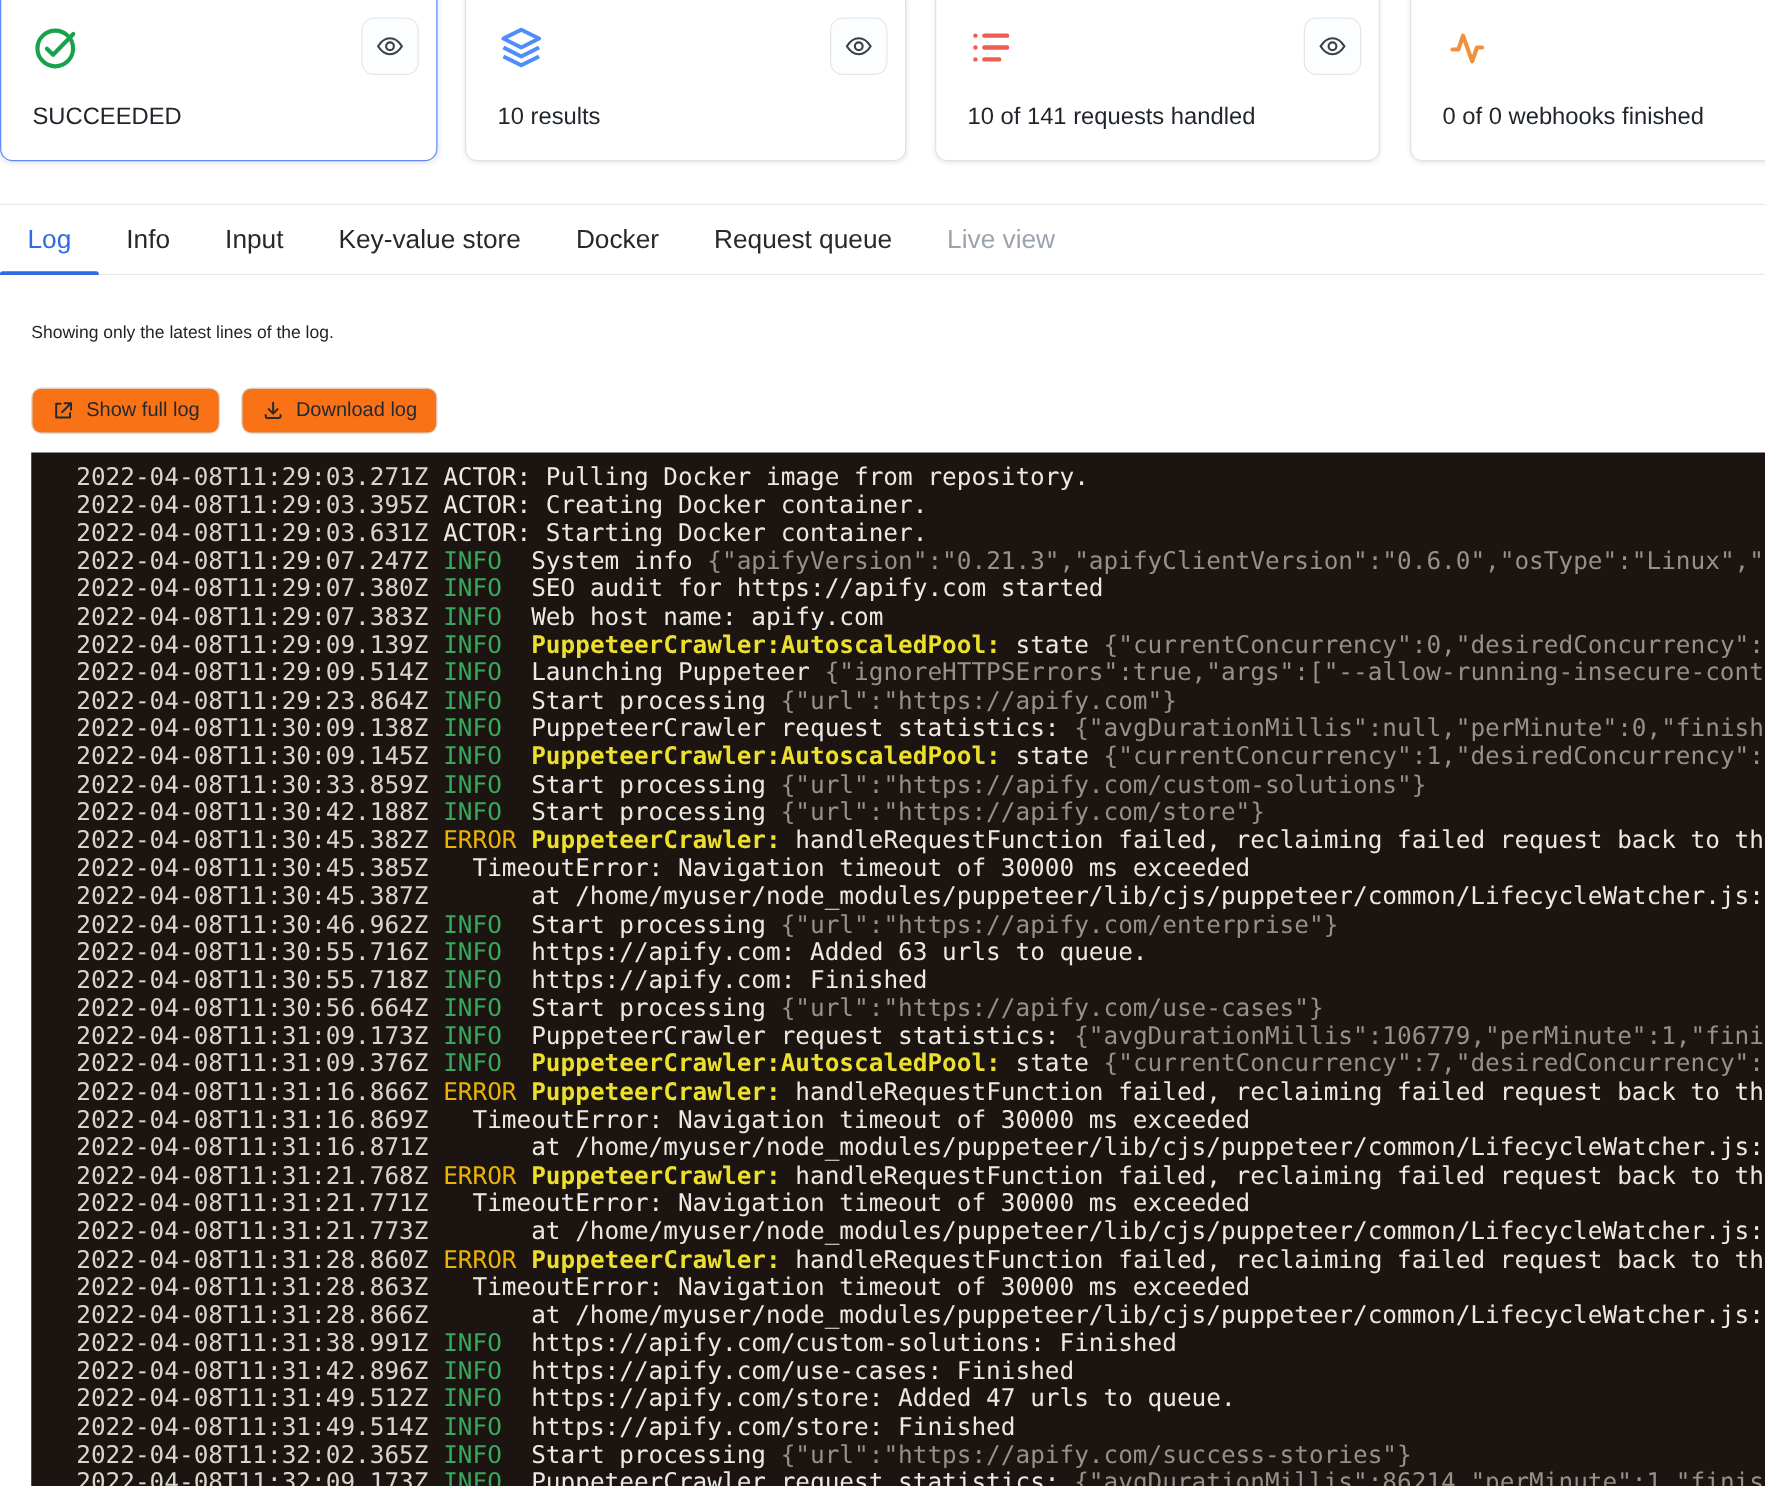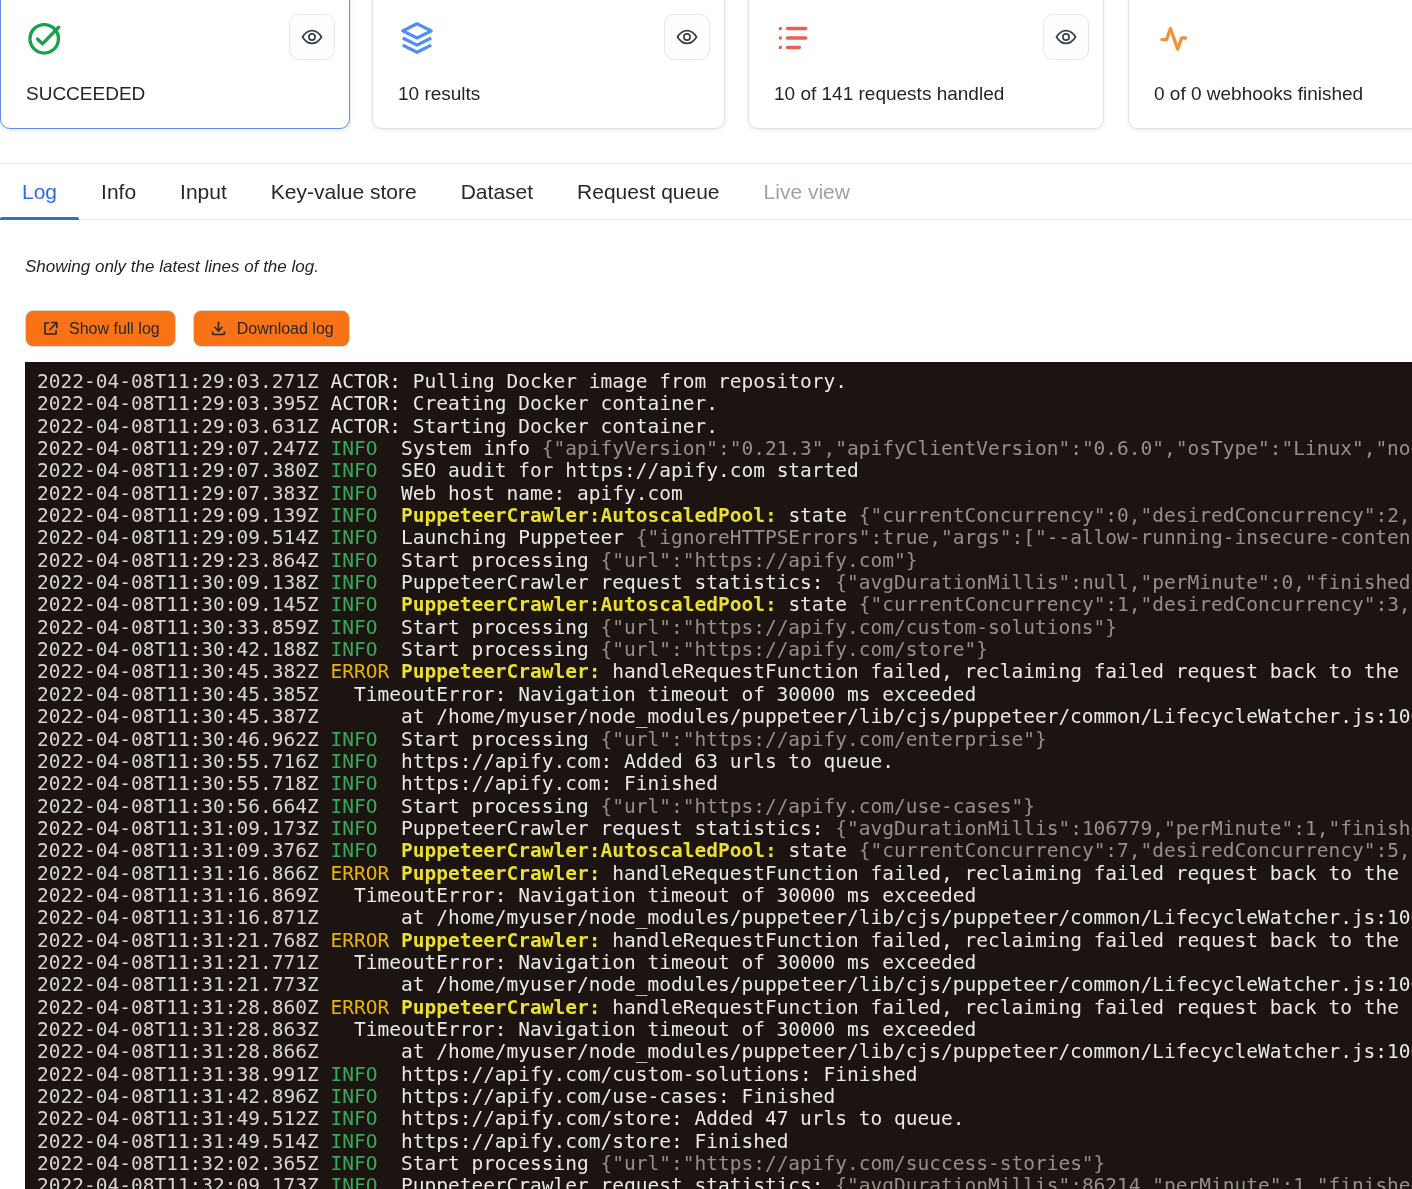--- a/index.html
+++ b/index.html
@@ -29,32 +29,32 @@
   .tabbar{position:absolute;left:0;top:163px;width:1412px;height:57px;box-sizing:border-box;
           border-top:1px solid #e7e9ec;border-bottom:1px solid #e7e9ec;
           display:flex;align-items:stretch;background:#fff;}
   .tab{padding:0 22px;display:flex;align-items:center;font-size:21px;color:#24292e;
        position:relative;cursor:pointer;white-space:nowrap;}
   .tab.active{color:#2e6be4;}
   .tab.active::after{content:"";position:absolute;left:0;right:0;bottom:-1px;height:3px;
        background:#2e6be4;border-radius:2px 2px 0 0;}
   .tab.disabled{color:#9ba3ad;}
   
-  .log-note{position:absolute;left:25px;top:257px;font-size:17px;color:#1d2228;font-style:italic;}
+  .log-note{position:absolute;left:25px;top:257px;font-size:14px;color:#1d2228;}
   .btn-row{position:absolute;left:25px;top:310px;display:flex;gap:17px;}
   .btn{height:37px;display:flex;align-items:center;gap:9px;padding:0 15px;
        border:1px solid #d6dade;border-radius:8px;background:#f97316;
        font-size:16px;color:#24292e;cursor:pointer;white-space:nowrap;}
   .btn svg{width:19px;height:19px;}
   .log{position:absolute;left:25px;top:362px;width:1387px;height:827px;
        background:#1b1410;overflow:hidden;box-sizing:border-box;
        padding:9px 0 0 12px;
        font-family:"DejaVu Sans Mono", monospace;font-size:19.5px;line-height:22.35px;
        white-space:pre;}
-  .log-line{height:22.35px;}
+  .log-line{height:22.35px;margin-left:24px;}
   .log .ts{color:#d8d4ce;}
   .log .p{color:#ece9e4;}
   .log .i{color:#38a95c;}
   .log .e{color:#eab308;}
   .log .y{color:#ecdf2d;font-weight:bold;text-align:center;}
   .log .d{color:#95908a;}
 </style>
 </head>
 <body>
 
@@ -109,21 +109,21 @@
           <path d="M5 13h3l2.4-7 4.6 13 2.4-7H20"></path>
         </svg></span>
       <div class="card-label">0 of 0 webhooks finished</div>
     </div>
   </div>
 <div class="tabbar" id="tabbar">
     <div class="tab active">Log</div>
     <div class="tab">Info</div>
     <div class="tab">Input</div>
     <div class="tab">Key-value store</div>
-    <div class="tab">Dataset</div>
+    <div class="tab">Docker</div>
     <div class="tab">Request queue</div>
     <div class="tab disabled">Live view</div>
   </div>
 <div class="log-note">Showing only the latest lines of the log.</div>
 <div class="btn-row" id="btn-row">
     <button class="btn">
       <span style="display: flex;">
         <svg viewBox="0 0 24 24" fill="none" stroke="#24292e" stroke-width="2" stroke-linecap="round" stroke-linejoin="round">
           <path d="M9.5 5H5v14h14v-4.5"></path>
           <path d="M13.5 4.5H20V11"></path>

